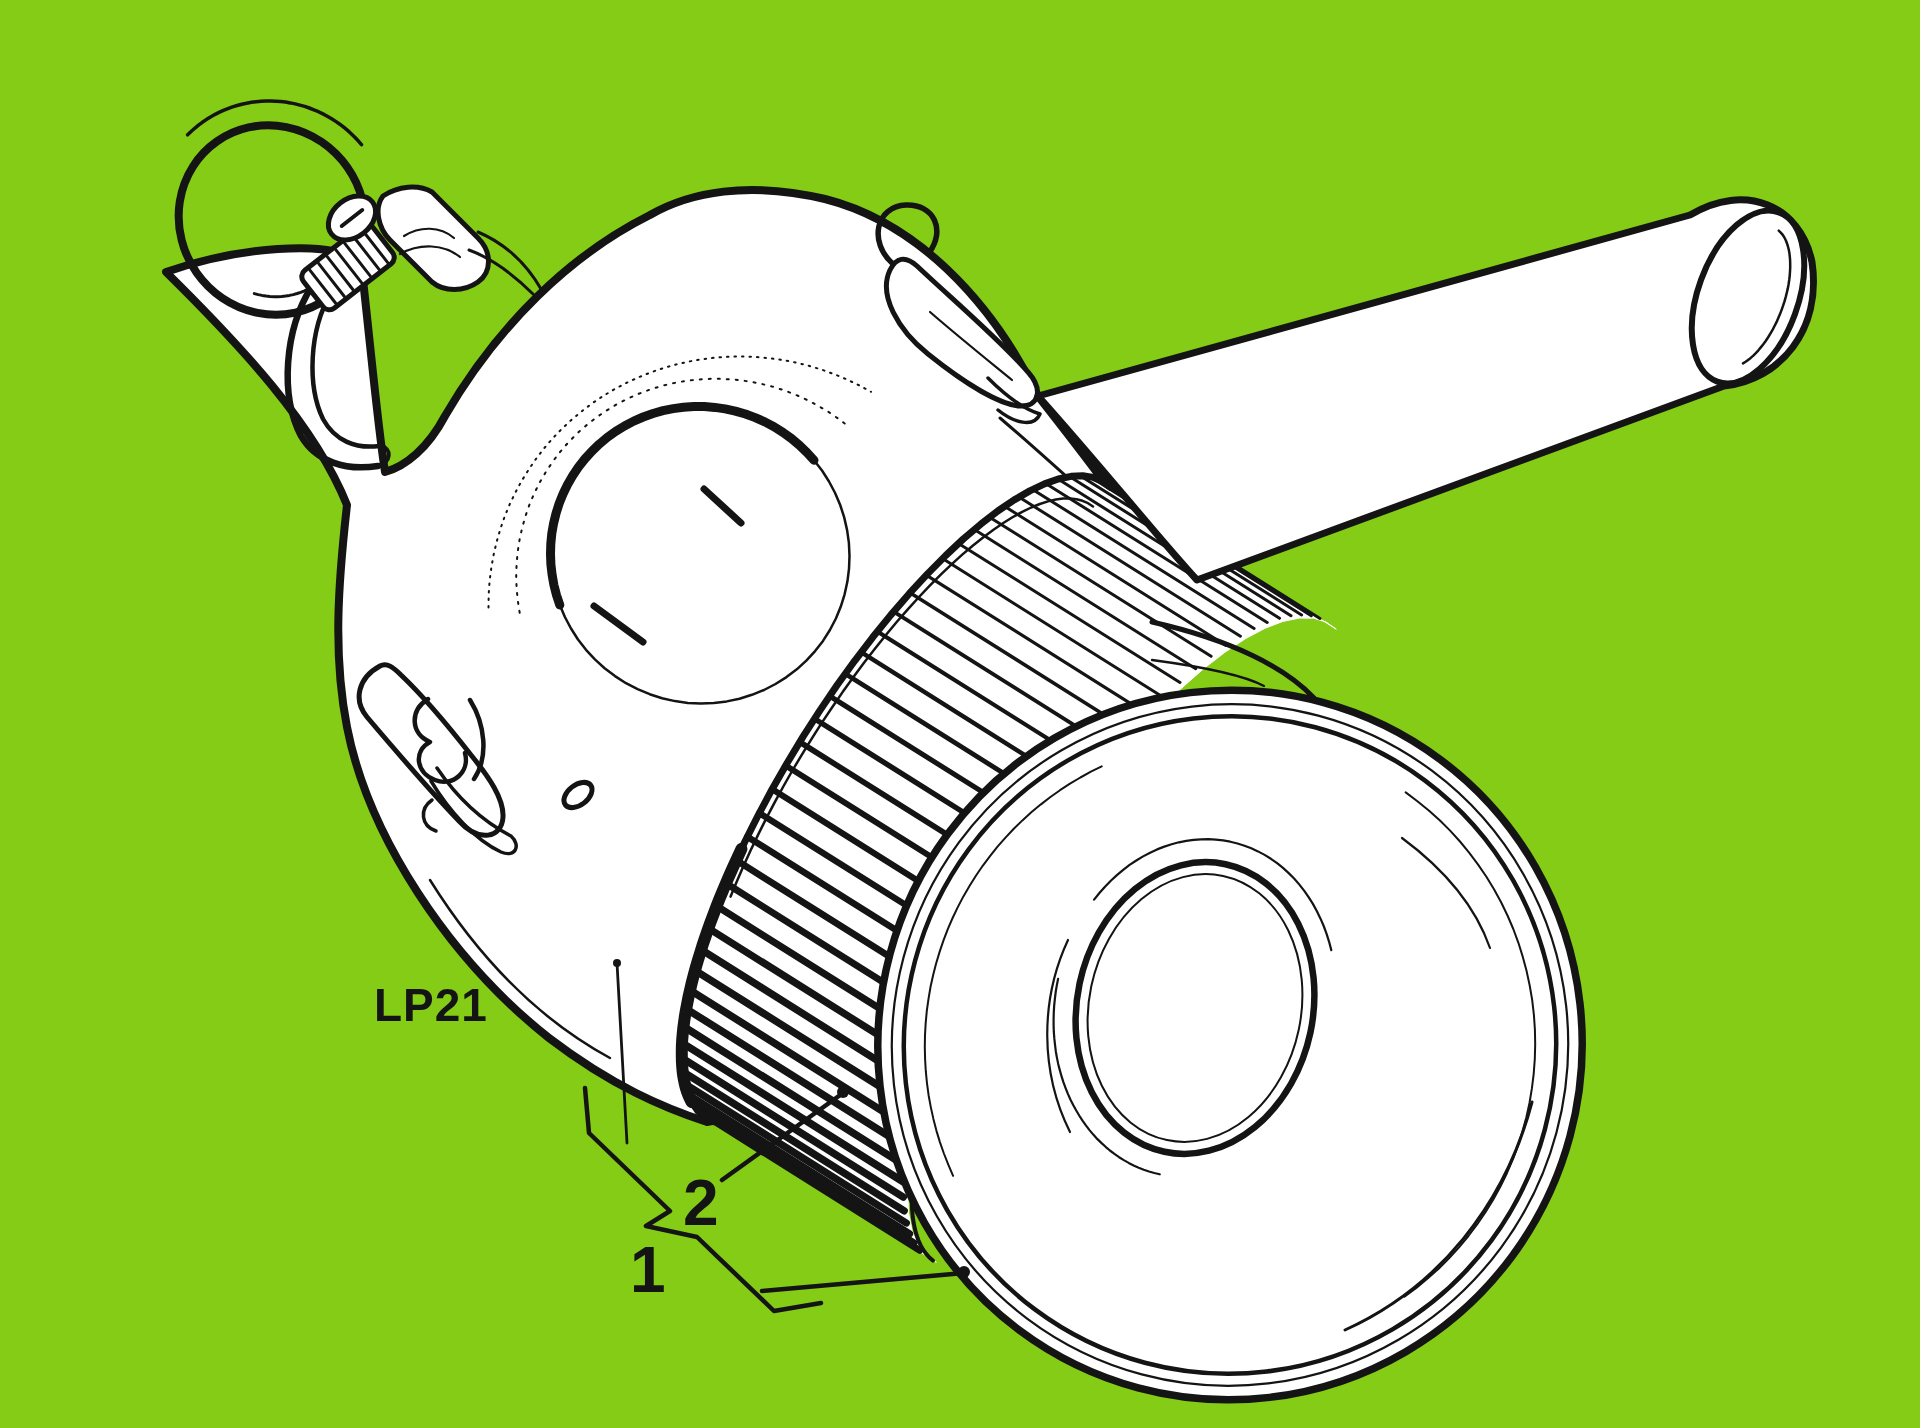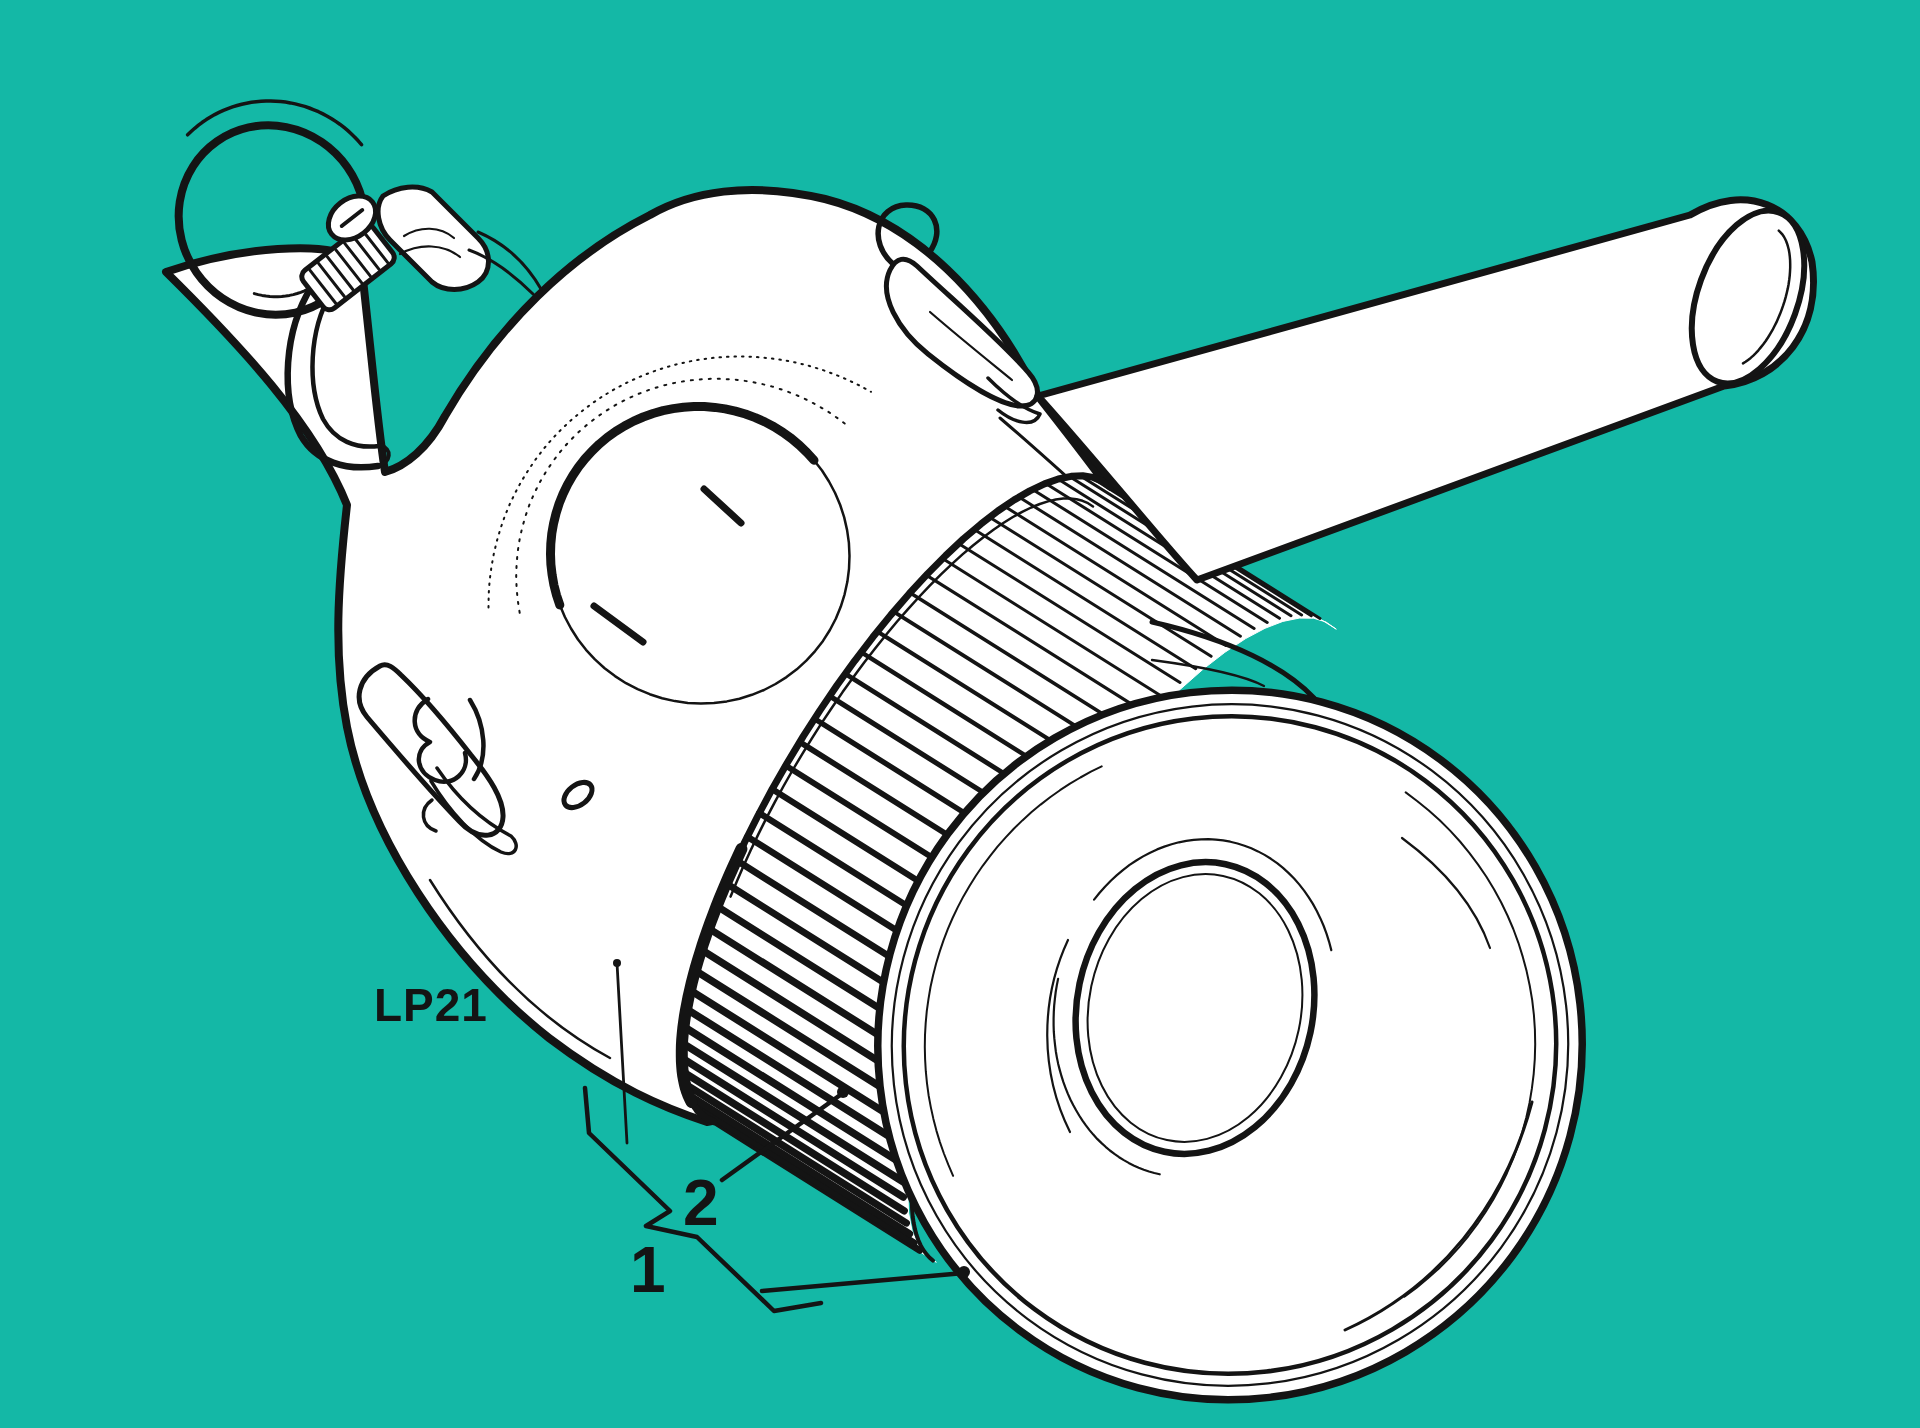--- a/index.html
+++ b/index.html
@@ -1,16 +1,16 @@
 <!DOCTYPE html>
 <html><head>
 <meta charset="utf-8">
 <style>
   html,body{margin:0;padding:0;background:#ffffff;}
-  .stage{position:relative;width:1920px;height:1428px;background:#14b8a6;overflow:hidden;
+  .stage{position:relative;width:1920px;height:1428px;background:#84cc16;overflow:hidden;
          font-family:"Liberation Sans",sans-serif;}
   svg{position:absolute;left:0;top:0;}
   text{font-family:"Liberation Sans",sans-serif;font-weight:bold;fill:#141414;}
   .part-code{font-size:46px;letter-spacing:1px;}
   .callout-num{font-size:64px;}
 </style>
 </head>
 <body>
 
 <div class="stage">

